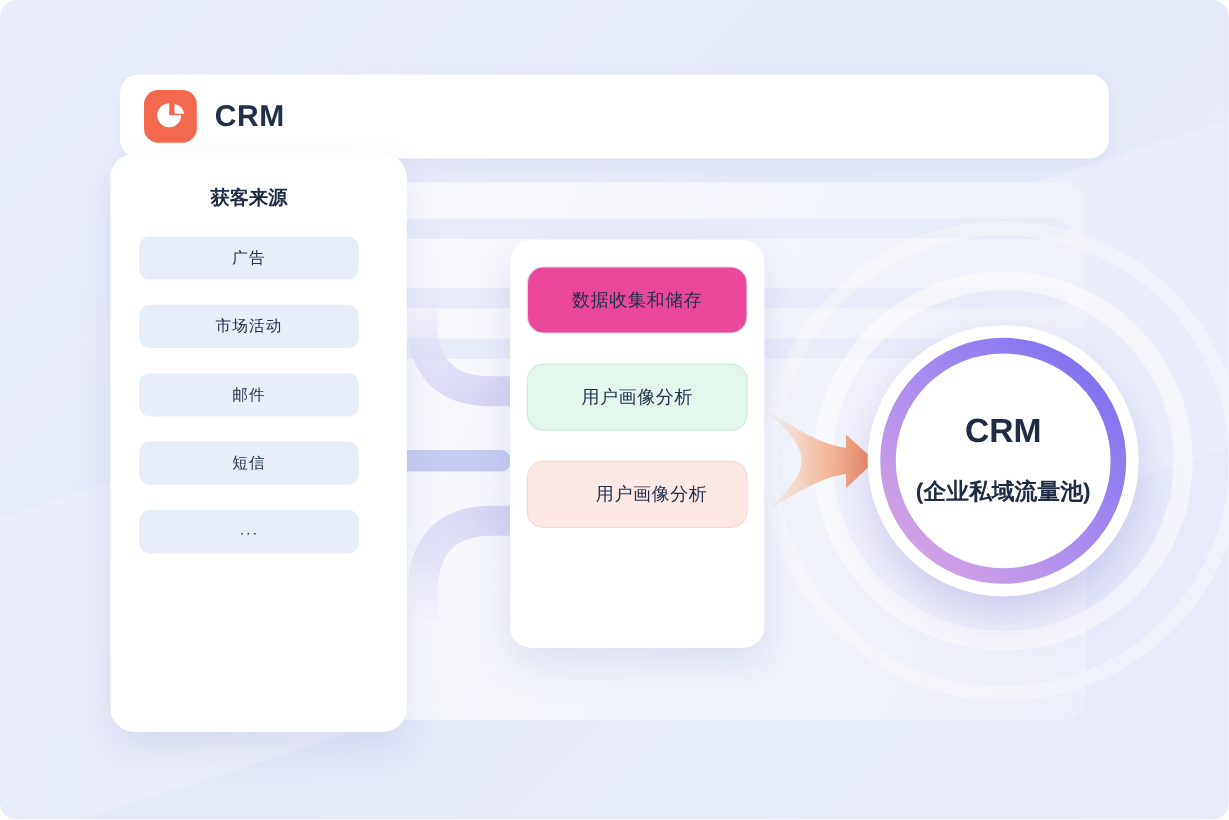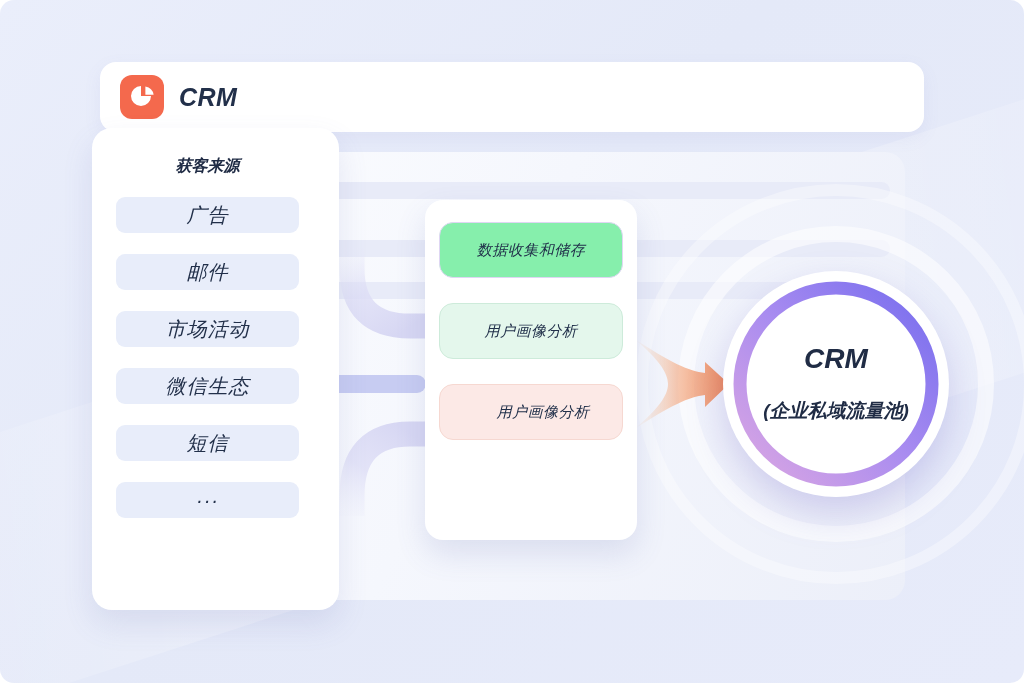--- a/index.html
+++ b/index.html
@@ -1,21 +1,20 @@
 <!DOCTYPE html>
 <html><head>
 <meta charset="utf-8">
 <style>
   html,body{margin:0;padding:0;background:#ffffff;}
   *{box-sizing:border-box;}
   body{font-family:"Liberation Sans","DejaVu Sans",sans-serif;}
   .stage{
     position:relative;width:1024px;height:683px;overflow:hidden;border-radius:14px;
     background:linear-gradient(135deg,#EAEEFB 0%,#E4E9F8 45%,#E7EBFA 100%);
-    font-style:italic;
   }
   .bg-streak{
     position:absolute;left:-200px;top:260px;width:1500px;height:260px;
     background:linear-gradient(100deg,rgba(255,255,255,0) 0%,rgba(255,255,255,.45) 50%,rgba(255,255,255,0) 100%);
     transform:rotate(-18deg);pointer-events:none;
   }
   
   .header-card{
     position:absolute;left:100px;top:62px;width:824px;height:70px;background:#ffffff;
     border-radius:16px;display:flex;align-items:center;padding:0 20px;
@@ -39,33 +38,33 @@
   
   .left-panel{
     position:absolute;left:92px;top:128px;width:247px;height:482px;background:#ffffff;
     border-radius:20px;box-shadow:0 14px 30px rgba(96,106,176,.14);
     padding:26px 40px 0 24px;
   }
   .left-title{text-align:center;font-size:16px;font-weight:700;color:#202C45;line-height:24px;}
   .source-list{margin-top:19px;display:flex;flex-direction:column;gap:21px;}
   .source-chip{
     height:36px;border-radius:9px;background:#E8EDFA;display:flex;align-items:center;justify-content:center;
-    font-size:20px;font-weight:500;color:#22304A;letter-spacing:1px;
+    font-size:13px;font-weight:500;color:#22304A;letter-spacing:1px;
   }
   
   .mid-panel{
     position:absolute;left:425px;top:200px;width:212px;height:340px;background:#ffffff;
     border-radius:18px;box-shadow:0 14px 30px rgba(96,106,176,.16);
     padding:22px 14px 0 14px;display:flex;flex-direction:column;gap:25px;
   }
   .step-chip{
     height:56px;border-radius:14px;display:flex;align-items:center;justify-content:center;
     font-size:15px;font-weight:500;color:#21304A;letter-spacing:.5px;border:1px solid transparent;
   }
-  .step-1{background:#86efac;border-color:#DFD6F3;}
+  .step-1{background:#ec4899;border-color:#DFD6F3;}
   .step-2{background:#E4F7EC;border-color:#CDEBDA;}
   .step-3{background:#E2F2F9;border-color:#CBE5F1;}
   .step-4{background:#FCE9E6;border-color:#F6D8D1;padding-left:24px;}
   
   .flow-arrow{position:absolute;left:625px;top:325px;width:120px;height:120px;}
   
   .crm-circle{
     position:absolute;left:723px;top:271px;width:226px;height:226px;border-radius:50%;
     background:#ffffff;box-shadow:0 16px 36px rgba(118,108,200,.28);
   }
@@ -131,23 +130,22 @@
         <stop offset="1" stop-color="#EE8150"></stop>
       </linearGradient>
     </defs>
     <path d="M8,13 C46,38 64,46 80,48 L80,37 L104,59 L80,82 L80,70 C64,72 46,80 8,105 C34,84 43,70 43,59 C43,48 34,34 8,13 Z" fill="url(#arrowGrad)"></path>
   </svg>
 
   <div class="left-panel">
     <div class="left-title">获客来源</div>
     <div class="source-list">
       <div class="source-chip">广告</div>
+      <div class="source-chip">市场活动</div>
       <div class="source-chip">邮件</div>
-      <div class="source-chip">市场活动</div>
-      <div class="source-chip">微信生态</div>
       <div class="source-chip">短信</div>
       <div class="source-chip">···</div>
     </div>
   </div>
 
   <div class="mid-panel">
     <div class="step-chip step-1">数据收集和储存</div>
     <div class="step-chip step-2">用户画像分析</div>
     <div class="step-chip step-4">用户画像分析</div>
   </div>

